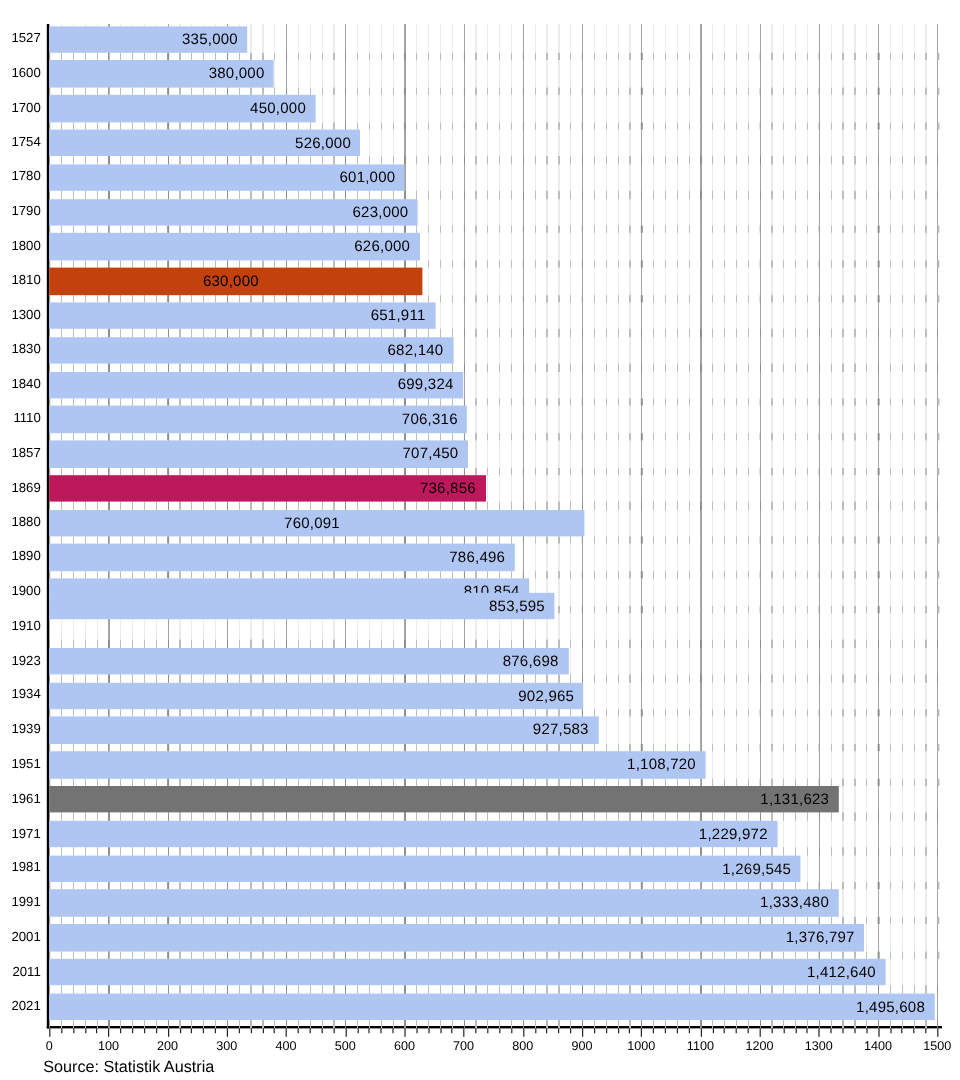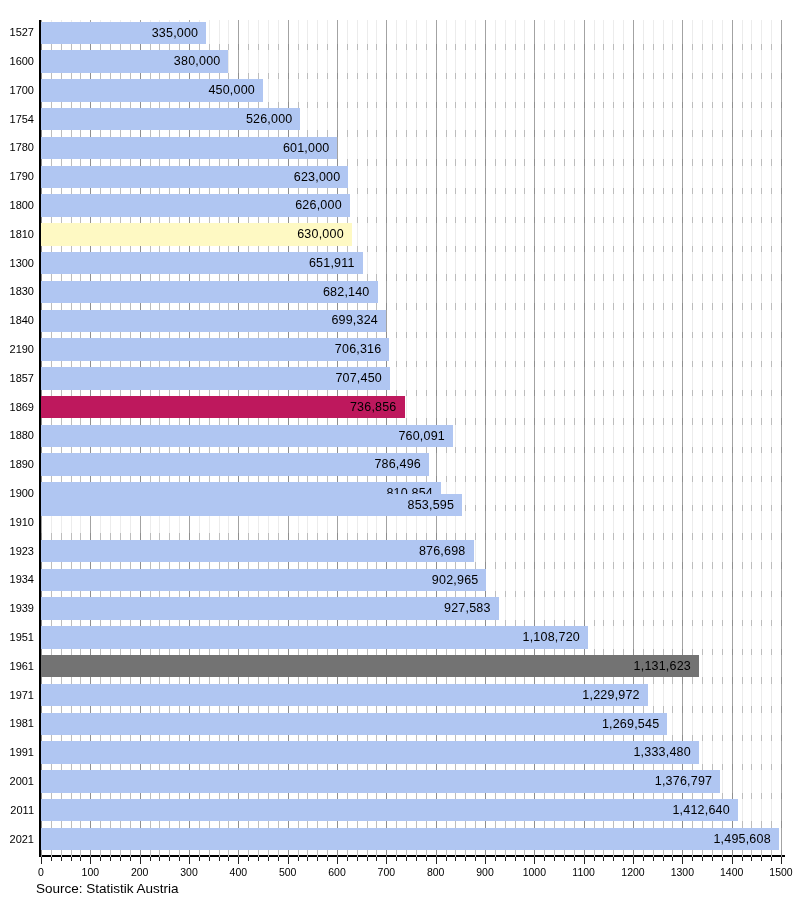--- a/index.html
+++ b/index.html
@@ -27,21 +27,21 @@
       <div class="year-label" style="top: 35.0931px;">1600</div>
       <div class="year-label" style="top: 63.8862px;">1700</div>
       <div class="year-label" style="top: 92.6793px;">1754</div>
       <div class="year-label" style="top: 121.472px;">1780</div>
       <div class="year-label" style="top: 150.266px;">1790</div>
       <div class="year-label" style="top: 179.059px;">1800</div>
       <div class="year-label" style="top: 207.852px;">1810</div>
       <div class="year-label" style="top: 236.645px;">1300</div>
       <div class="year-label" style="top: 265.438px;">1830</div>
       <div class="year-label" style="top: 294.231px;">1840</div>
-      <div class="year-label" style="top: 323.024px;">2190</div>
+      <div class="year-label" style="top: 323.024px;">1110</div>
       <div class="year-label" style="top: 351.817px;">1857</div>
       <div class="year-label" style="top: 380.61px;">1869</div>
       <div class="year-label" style="top: 409.403px;">1880</div>
       <div class="year-label" style="top: 438.197px;">1890</div>
       <div class="year-label" style="top: 466.99px;">1900</div>
       <div class="year-label" style="top: 495.783px;">1910</div>
       <div class="year-label" style="top: 524.576px;">1923</div>
       <div class="year-label" style="top: 553.369px;">1934</div>
       <div class="year-label" style="top: 582.162px;">1939</div>
       <div class="year-label" style="top: 610.955px;">1951</div>
@@ -101,42 +101,42 @@
         </div>
         <div class="bar" style="top: 116.772px; height: 22.4px; width: 296.493px; background: rgb(176, 198, 242);">
           <span class="val">601,000</span>
         </div>
         <div class="bar" style="top: 145.566px; height: 22.4px; width: 307.347px; background: rgb(176, 198, 242);">
           <span class="val">623,000</span>
         </div>
         <div class="bar" style="top: 174.359px; height: 22.4px; width: 308.827px; background: rgb(176, 198, 242);">
           <span class="val">626,000</span>
         </div>
-        <div class="bar" style="top: 203.152px; height: 22.4px; width: 310.8px; background: #fef9c3;">
+        <div class="bar" style="top: 203.152px; height: 22.4px; width: 310.8px; background: #c2410c; justify-content: center;">
           <span class="val">630,000</span>
         </div>
         <div class="bar" style="top: 231.945px; height: 22.4px; width: 321.609px; background: rgb(176, 198, 242);">
           <span class="val">651,911</span>
         </div>
         <div class="bar" style="top: 260.738px; height: 22.4px; width: 336.522px; background: rgb(176, 198, 242);">
           <span class="val">682,140</span>
         </div>
         <div class="bar" style="top: 289.531px; height: 22.4px; width: 345px; background: rgb(176, 198, 242);">
           <span class="val">699,324</span>
         </div>
         <div class="bar" style="top: 318.324px; height: 22.4px; width: 348.449px; background: rgb(176, 198, 242);">
           <span class="val">706,316</span>
         </div>
         <div class="bar" style="top: 347.117px; height: 22.4px; width: 349.009px; background: rgb(176, 198, 242); justify-content: flex-end;">
           <span class="val">707,450</span>
         </div>
         <div class="bar" style="top: 375.91px; height: 22.4px; width: 363.516px; background: #be185d;">
           <span class="val">736,856</span>
         </div>
-        <div class="bar" style="top: 404.703px; height: 22.4px; width: 412px; background: rgb(176, 198, 242);">
+        <div class="bar" style="top: 404.703px; height: 22.4px; width: 446px; background: rgb(176, 198, 242); justify-content: center;">
           <span class="val">760,091</span>
         </div>
         <div class="bar" style="top: 433.497px; height: 22.4px; width: 388.005px; background: rgb(176, 198, 242);">
           <span class="val">786,496</span>
         </div>
         <div class="bar" style="top: 462.29px; height: 22.4px; width: 400.021px; background: rgb(176, 198, 242);">
           <span class="val">810,854</span>
         </div>
         <div class="bar" style="top: 474px; height: 22.4px; width: 421.107px; background: rgb(176, 198, 242); padding-left: 28px;">
           <span class="val">853,595</span>

